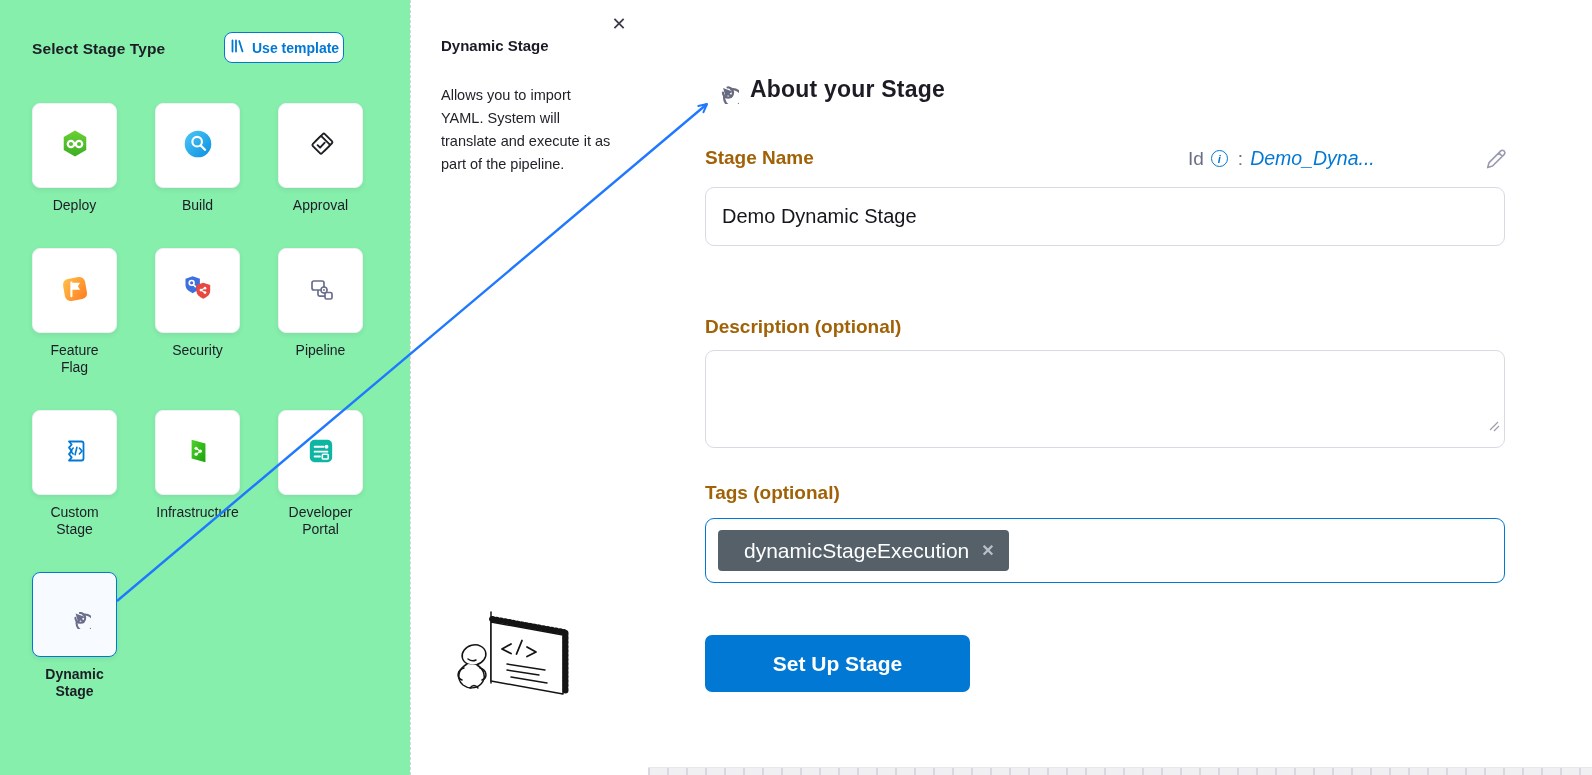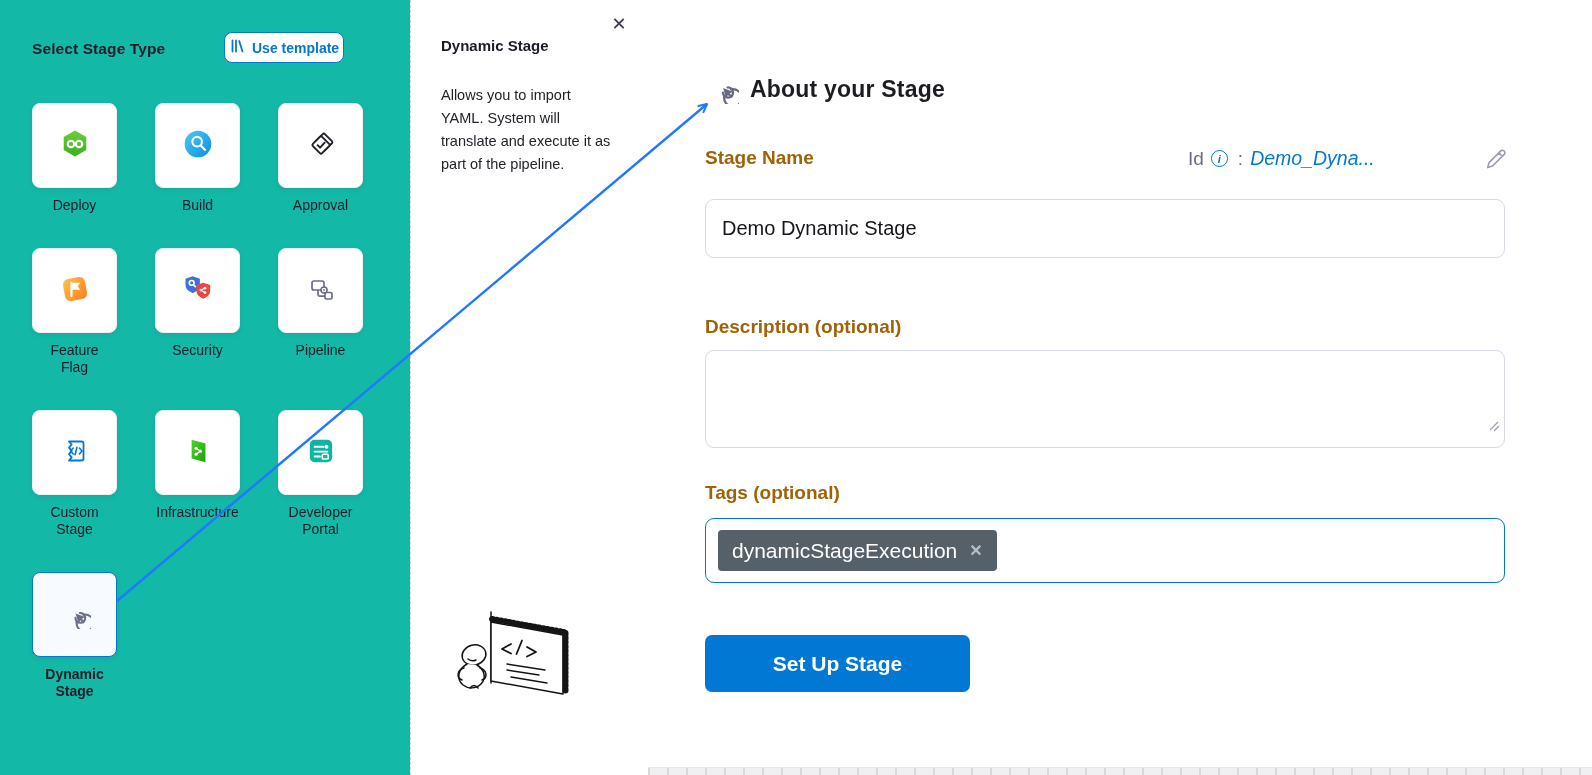--- a/index.html
+++ b/index.html
@@ -5,21 +5,21 @@
   * { margin:0; padding:0; box-sizing:border-box; }
   html,body { width:1592px; height:775px; }
   body {
     position:relative; background:#ffffff; overflow:hidden;
     font-family:"Liberation Sans", sans-serif; color:#1d1d26;
   }
   
   .corner-block { position:absolute; left:0; top:0; width:10px; height:33px; background:#0d2134; }
 
   
-  .left-panel { position:absolute; left:0; top:0; width:410px; height:775px; background:#14b8a6; }
+  .left-panel { position:absolute; left:0; top:0; width:410px; height:775px; background:#86efac; }
   .select-title { position:absolute; left:32px; top:40px; font-size:15.5px; font-weight:700; color:#1d1d26; letter-spacing:.1px; }
   .use-template-btn {
     position:absolute; left:224px; top:32px; height:31px; padding:0 4px;
     display:flex; align-items:center; gap:7px; background:#fff;
     border:1.5px solid #0278d5; border-radius:8px; color:#0278d5;
     font-size:14px; font-weight:600; cursor:pointer;
   }
   .tiles-grid {
     position:absolute; left:32px; top:103px;
     display:grid; grid-template-columns:repeat(3,85px); column-gap:38px; row-gap:34px;
@@ -64,35 +64,35 @@
     display:flex; align-items:center; justify-content:center; cursor:pointer;
   }
   .id-sep { font-size:19px; color:#6b6d85; margin-left:3px; }
   .id-value { font-size:19.5px; color:#0278d5; font-weight:500;font-style:italic; }
   .edit-icon { position:absolute; left:844px; top:148px; cursor:pointer; }
   .text-input {
     position:absolute; left:65px; width:800px; background:#fff;
     border:1px solid #d8dae3; border-radius:9px; font-family:"Liberation Sans",sans-serif;
     font-size:20px; color:#16161c; outline:none;
   }
-  .name-input { top:187px; height:59px; padding:0 16px;margin-top:12px; }
+  .name-input { top:187px; height:59px; padding:0 16px; }
   .desc-box { position:absolute; left:65px; top:350px; width:800px; height:98px;
     border:1px solid #d8dae3; border-radius:9px; padding:11px 16px;
     font-size:21px; line-height:36px; color:#16161c; white-space:pre-line; }
   .resize-handle { position:absolute; right:4px; bottom:4px; }
   .tags-input {
     position:absolute; left:65px; top:518px; width:800px; height:65px;
     border:1.6px solid #0278d5; border-radius:9px; background:#fff;
     display:flex; align-items:center; padding:0 12px; cursor:text;
   }
   .tag-chip {
     background:#556069; border-radius:4px; height:41px; padding:0 14px;
     display:flex; align-items:center; gap:12px;
   }
-  .tag-chip-label { color:#fff; font-size:21px; }
+  .tag-chip-label { color:#fff; font-size:21px;margin-left:12px; }
   .tag-remove { color:#b9bfc7; font-size:16px; font-weight:700; cursor:pointer; }
   .setup-button {
     position:absolute; left:65px; top:635px; width:265px; height:57px;
     background:#0278d5; border:none; border-radius:7px; color:#fff;
     font-family:"Liberation Sans",sans-serif; font-size:21px; font-weight:700; cursor:pointer;
   }
   .canvas-strip {
     position:absolute; left:8px; top:767px; width:944px; height:8px;
     background:repeating-linear-gradient(90deg,#d8d8df 0 2px,#f0f0f3 2px 19px);
     border-top:1px solid #e7e7ec;

